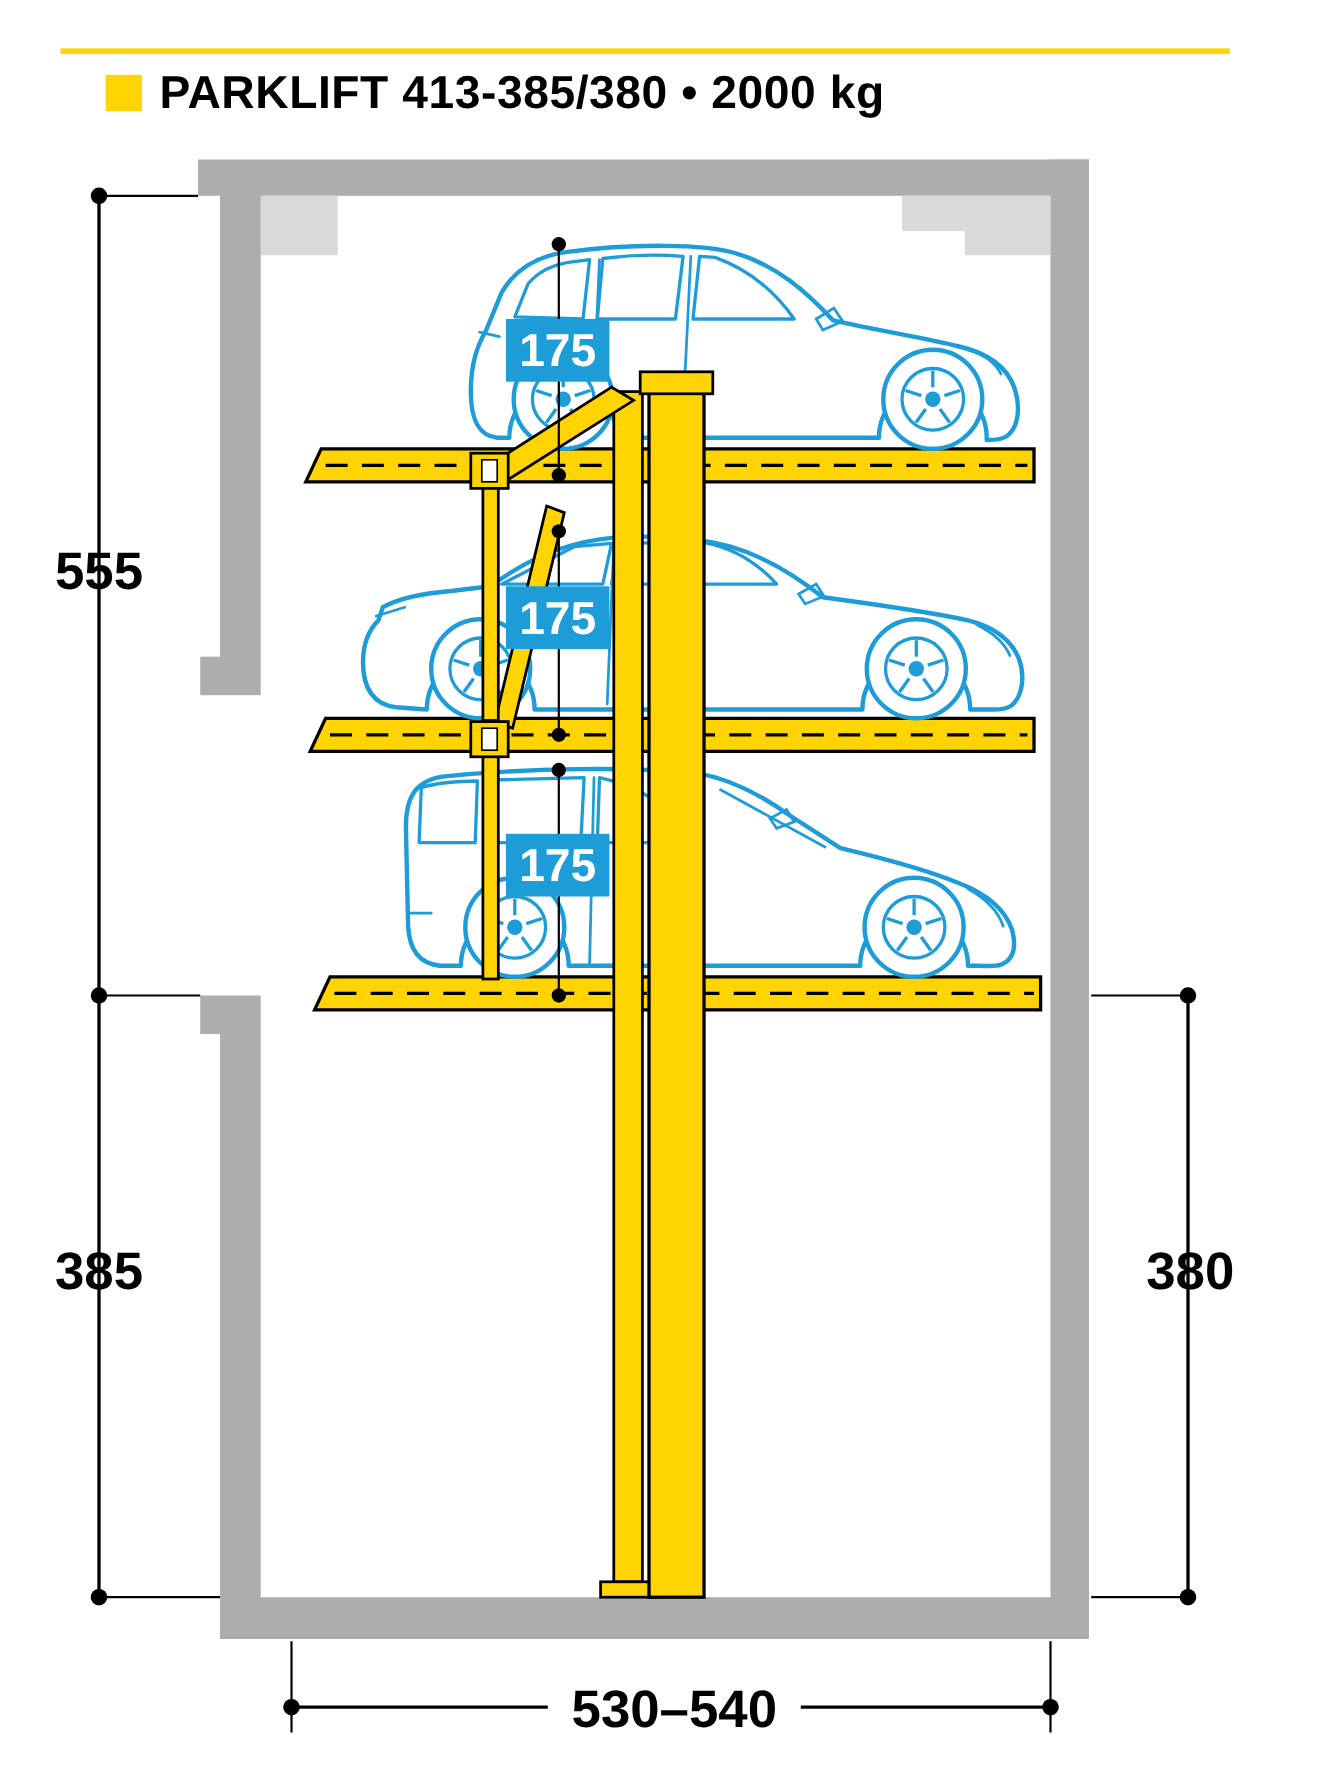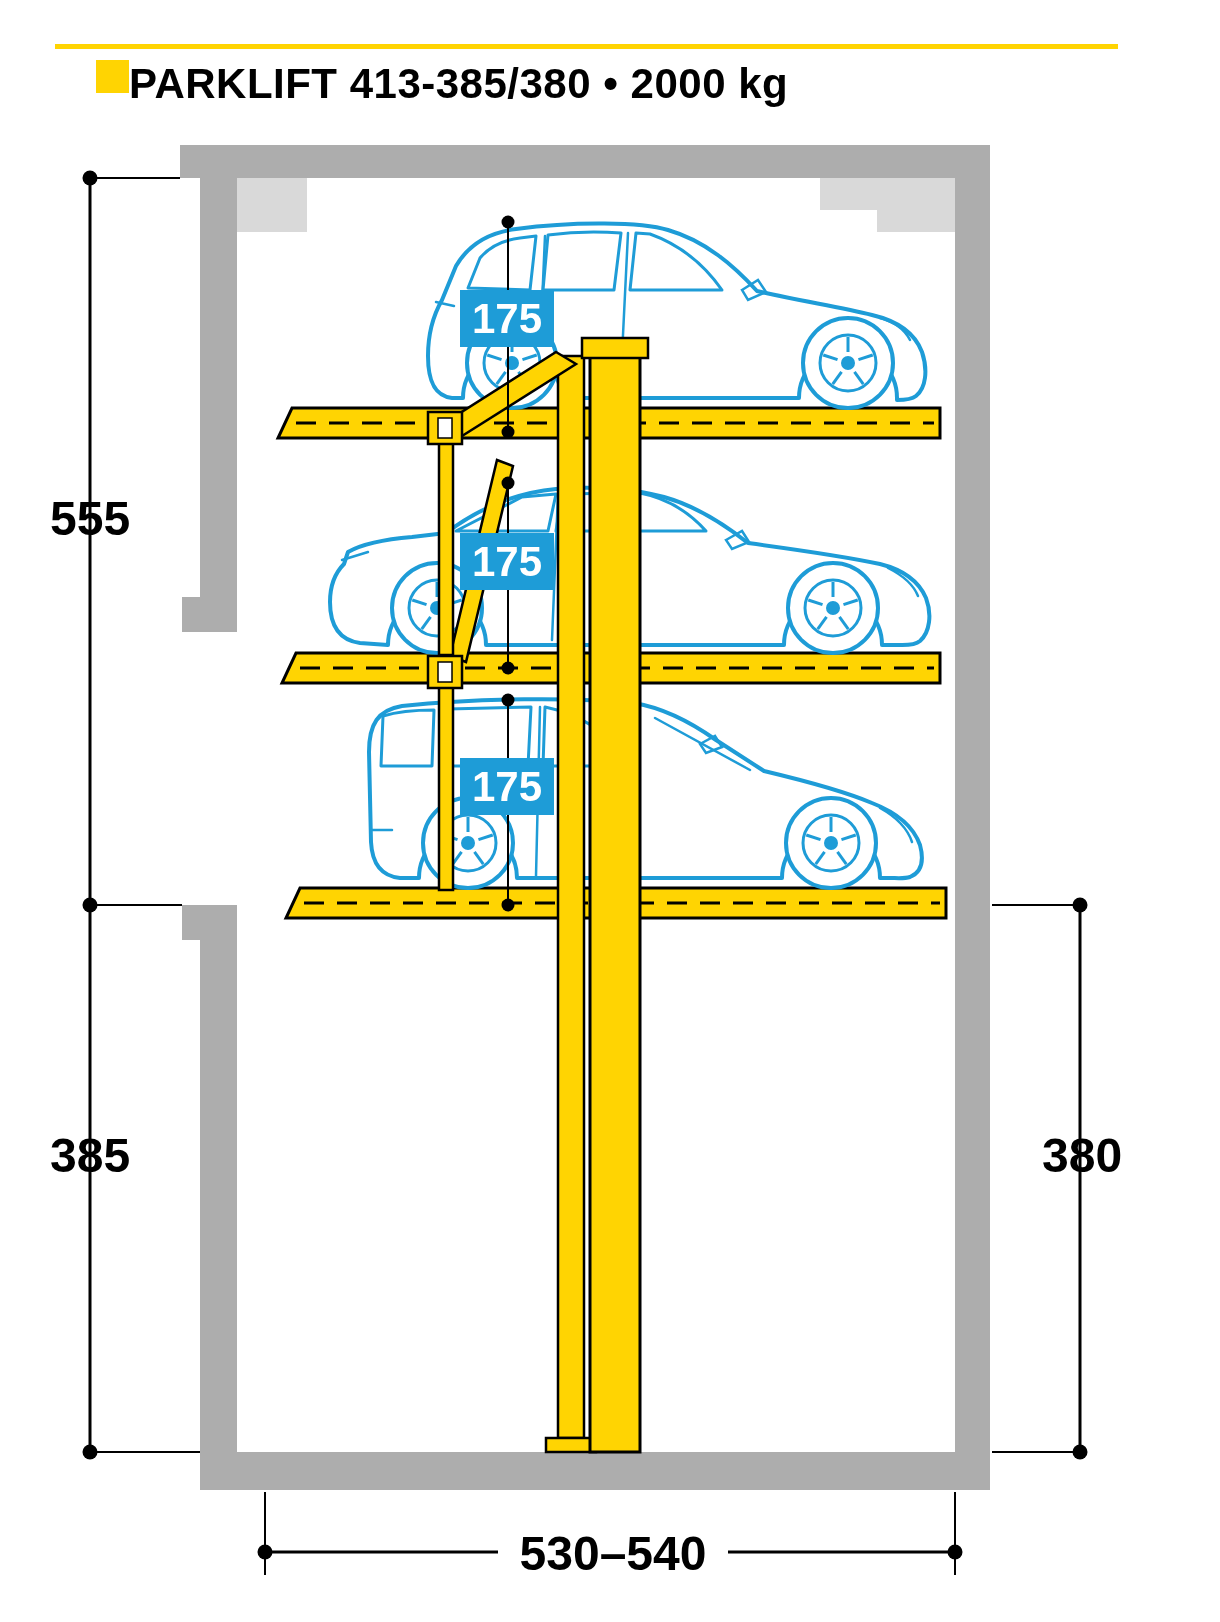--- a/index.html
+++ b/index.html
@@ -1,21 +1,21 @@
 <!DOCTYPE html>
 <html><head>
 <meta charset="utf-8">
 <style>
   html,body{margin:0;padding:0;}
   body{
     width:1220px;height:1622px;position:relative;background:#ffffff;
     font-family:"Liberation Sans", sans-serif;
   }
   .rule{position:absolute;left:55px;top:44px;width:1063px;height:5px;background:#FFD402;}
-  .title-row{position:absolute;left:55px;top:60px;display:flex;align-items:flex-start;z-index:2;padding-left:41px;}
+  .title-row{position:absolute;left:55px;top:60px;display:flex;align-items:center;gap:16px;z-index:2;padding-left:41px;}
   .legend-sq{width:33px;height:33px;background:#FFD402;flex:0 0 auto;}
   h1.title{font-size:42px;font-weight:700;margin:0;color:#000;letter-spacing:.5px;white-space:nowrap;}
   svg.diagram{position:absolute;left:0;top:0;z-index:1;}
 
   .gray{fill:#ADADAD;}
   .lgray{fill:#D9D9D9;}
   .yellow{fill:#FFD402;stroke:#000;stroke-width:3;}
   .yellow2{fill:#FFD402;stroke:#000;stroke-width:2.5;}
   .car{fill:#ffffff;stroke:#1E9CD7;stroke-width:4;stroke-linejoin:round;}
   .carwin{fill:#ffffff;stroke:#1E9CD7;stroke-width:3;stroke-linejoin:round;}

